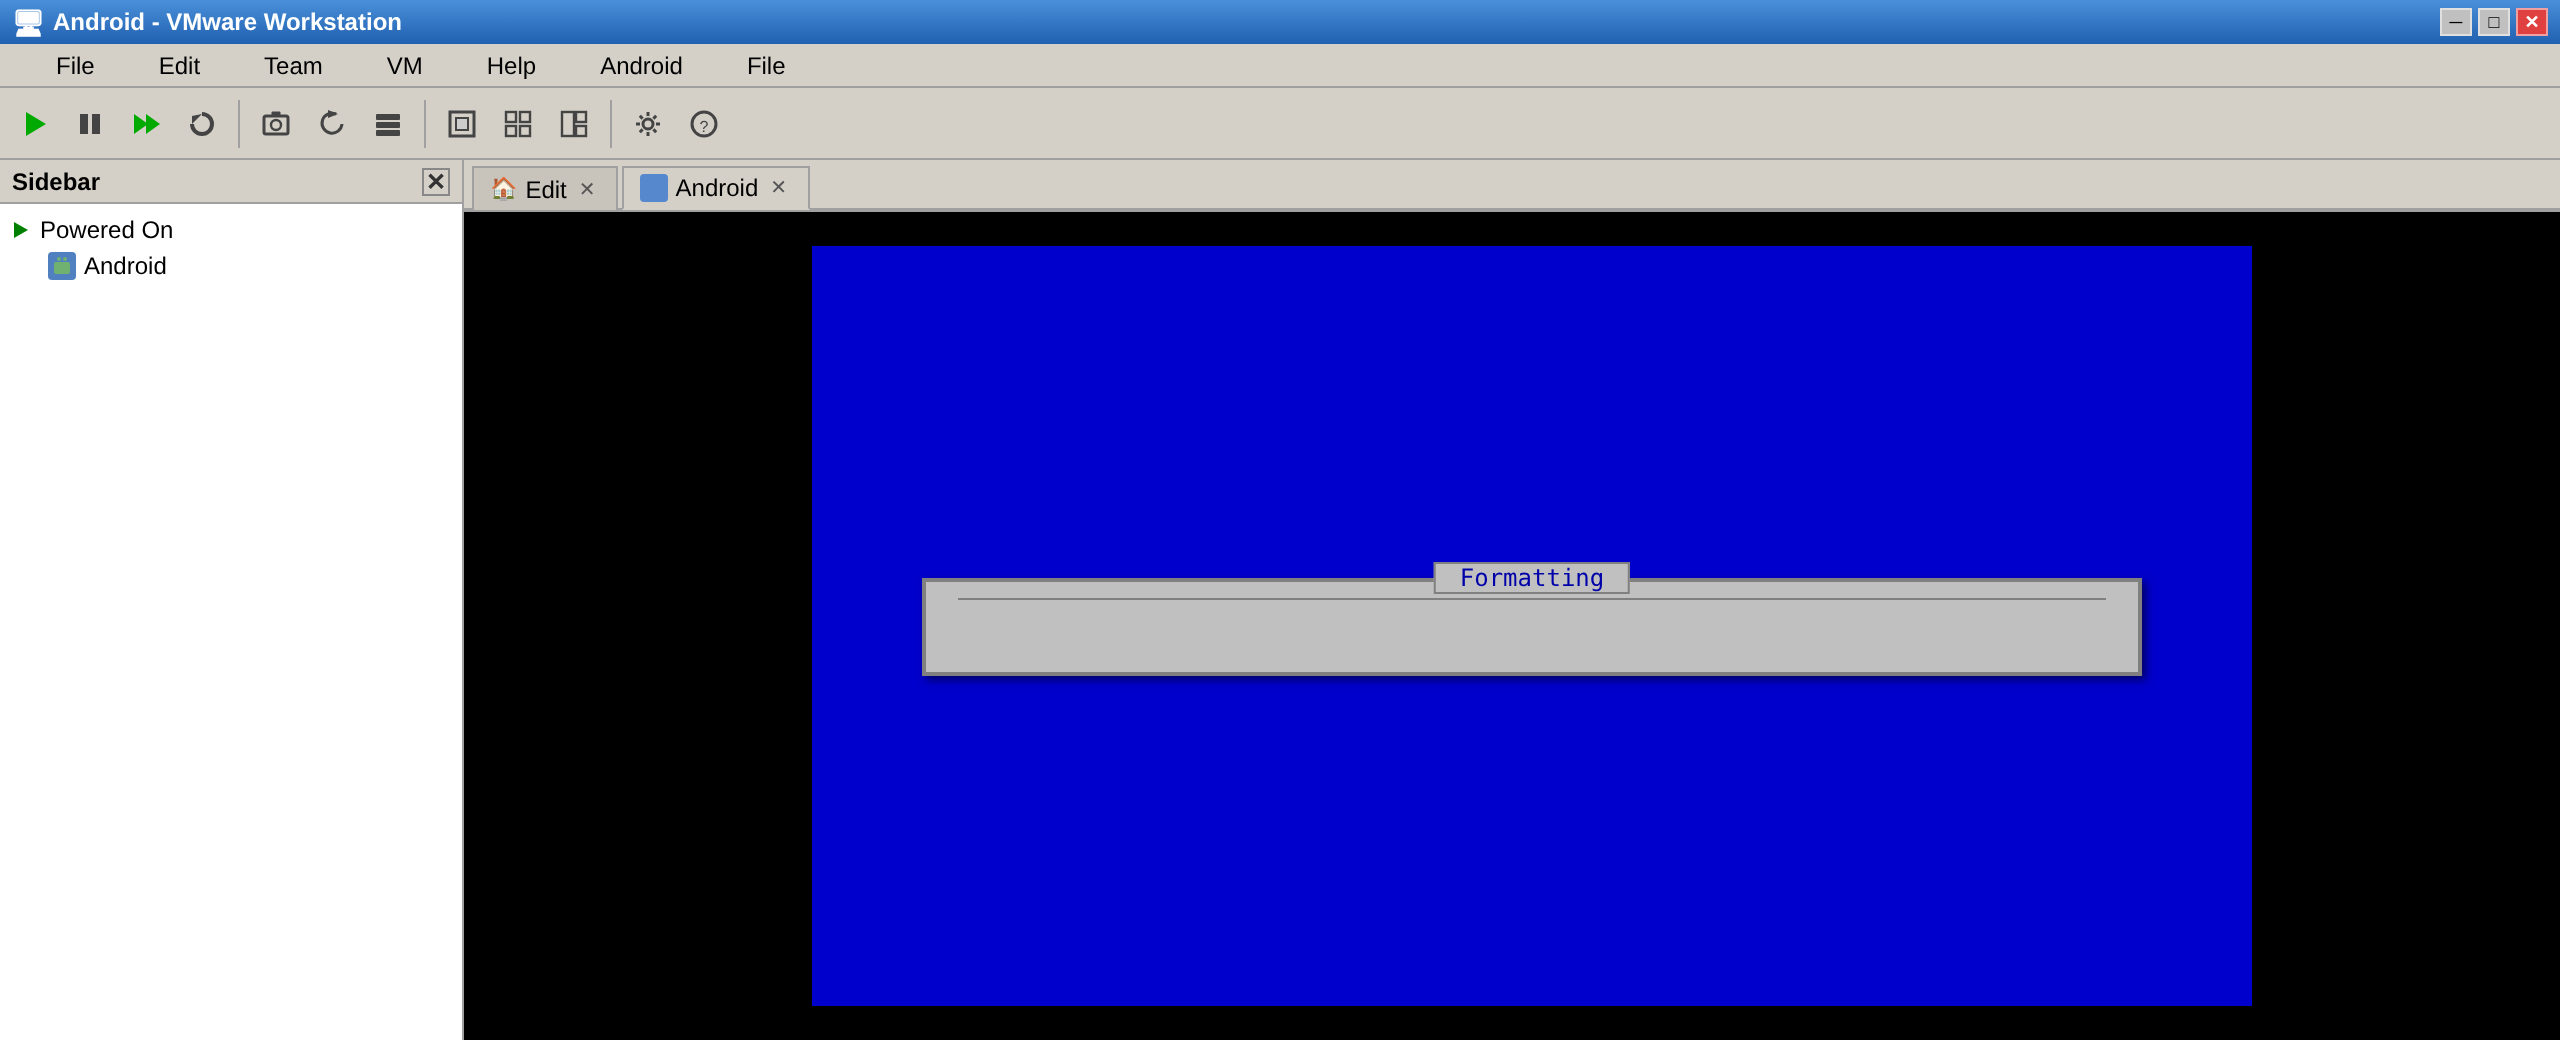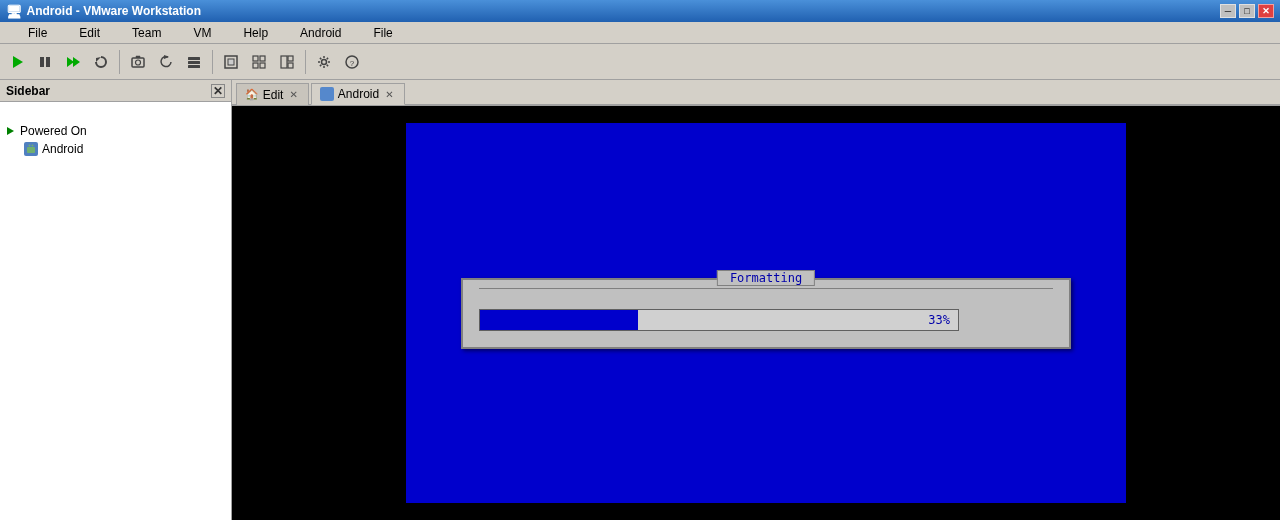--- a/index.html
+++ b/index.html
@@ -126,21 +126,21 @@
       color: #333;
       width: 14px;
       height: 14px;
       display: flex;
       align-items: center;
       justify-content: center;
       border: 1px solid #888;
       background: #d4d0c8;
     }
     #sidebar-content {
-      padding: 20px 0;
+      padding: 4px 0;
       flex: 1;
     }
     .sidebar-group {
       user-select: none;
     }
     .sidebar-group-header {
       display: flex;
       align-items: center;
       padding: 2px 4px;
       cursor: pointer;
@@ -469,25 +469,19 @@
     </div>
 
     <div id="vm-display">
       <div id="vm-screen">
 
         <div id="format-dialog">
           <div id="format-dialog-line"></div>
           <div id="format-dialog-title">Formatting</div>
 
 
-          <div id="progress-container">
-            <div id="progress-bar-outer">
-              <div id="progress-bar-inner" style="width:33%;"></div>
-              <span id="progress-percent">33%</span>
-            </div>
-          </div>
         </div>
 
       </div>
     </div>
 
   </div>
 </div>
 
 </body></html>

